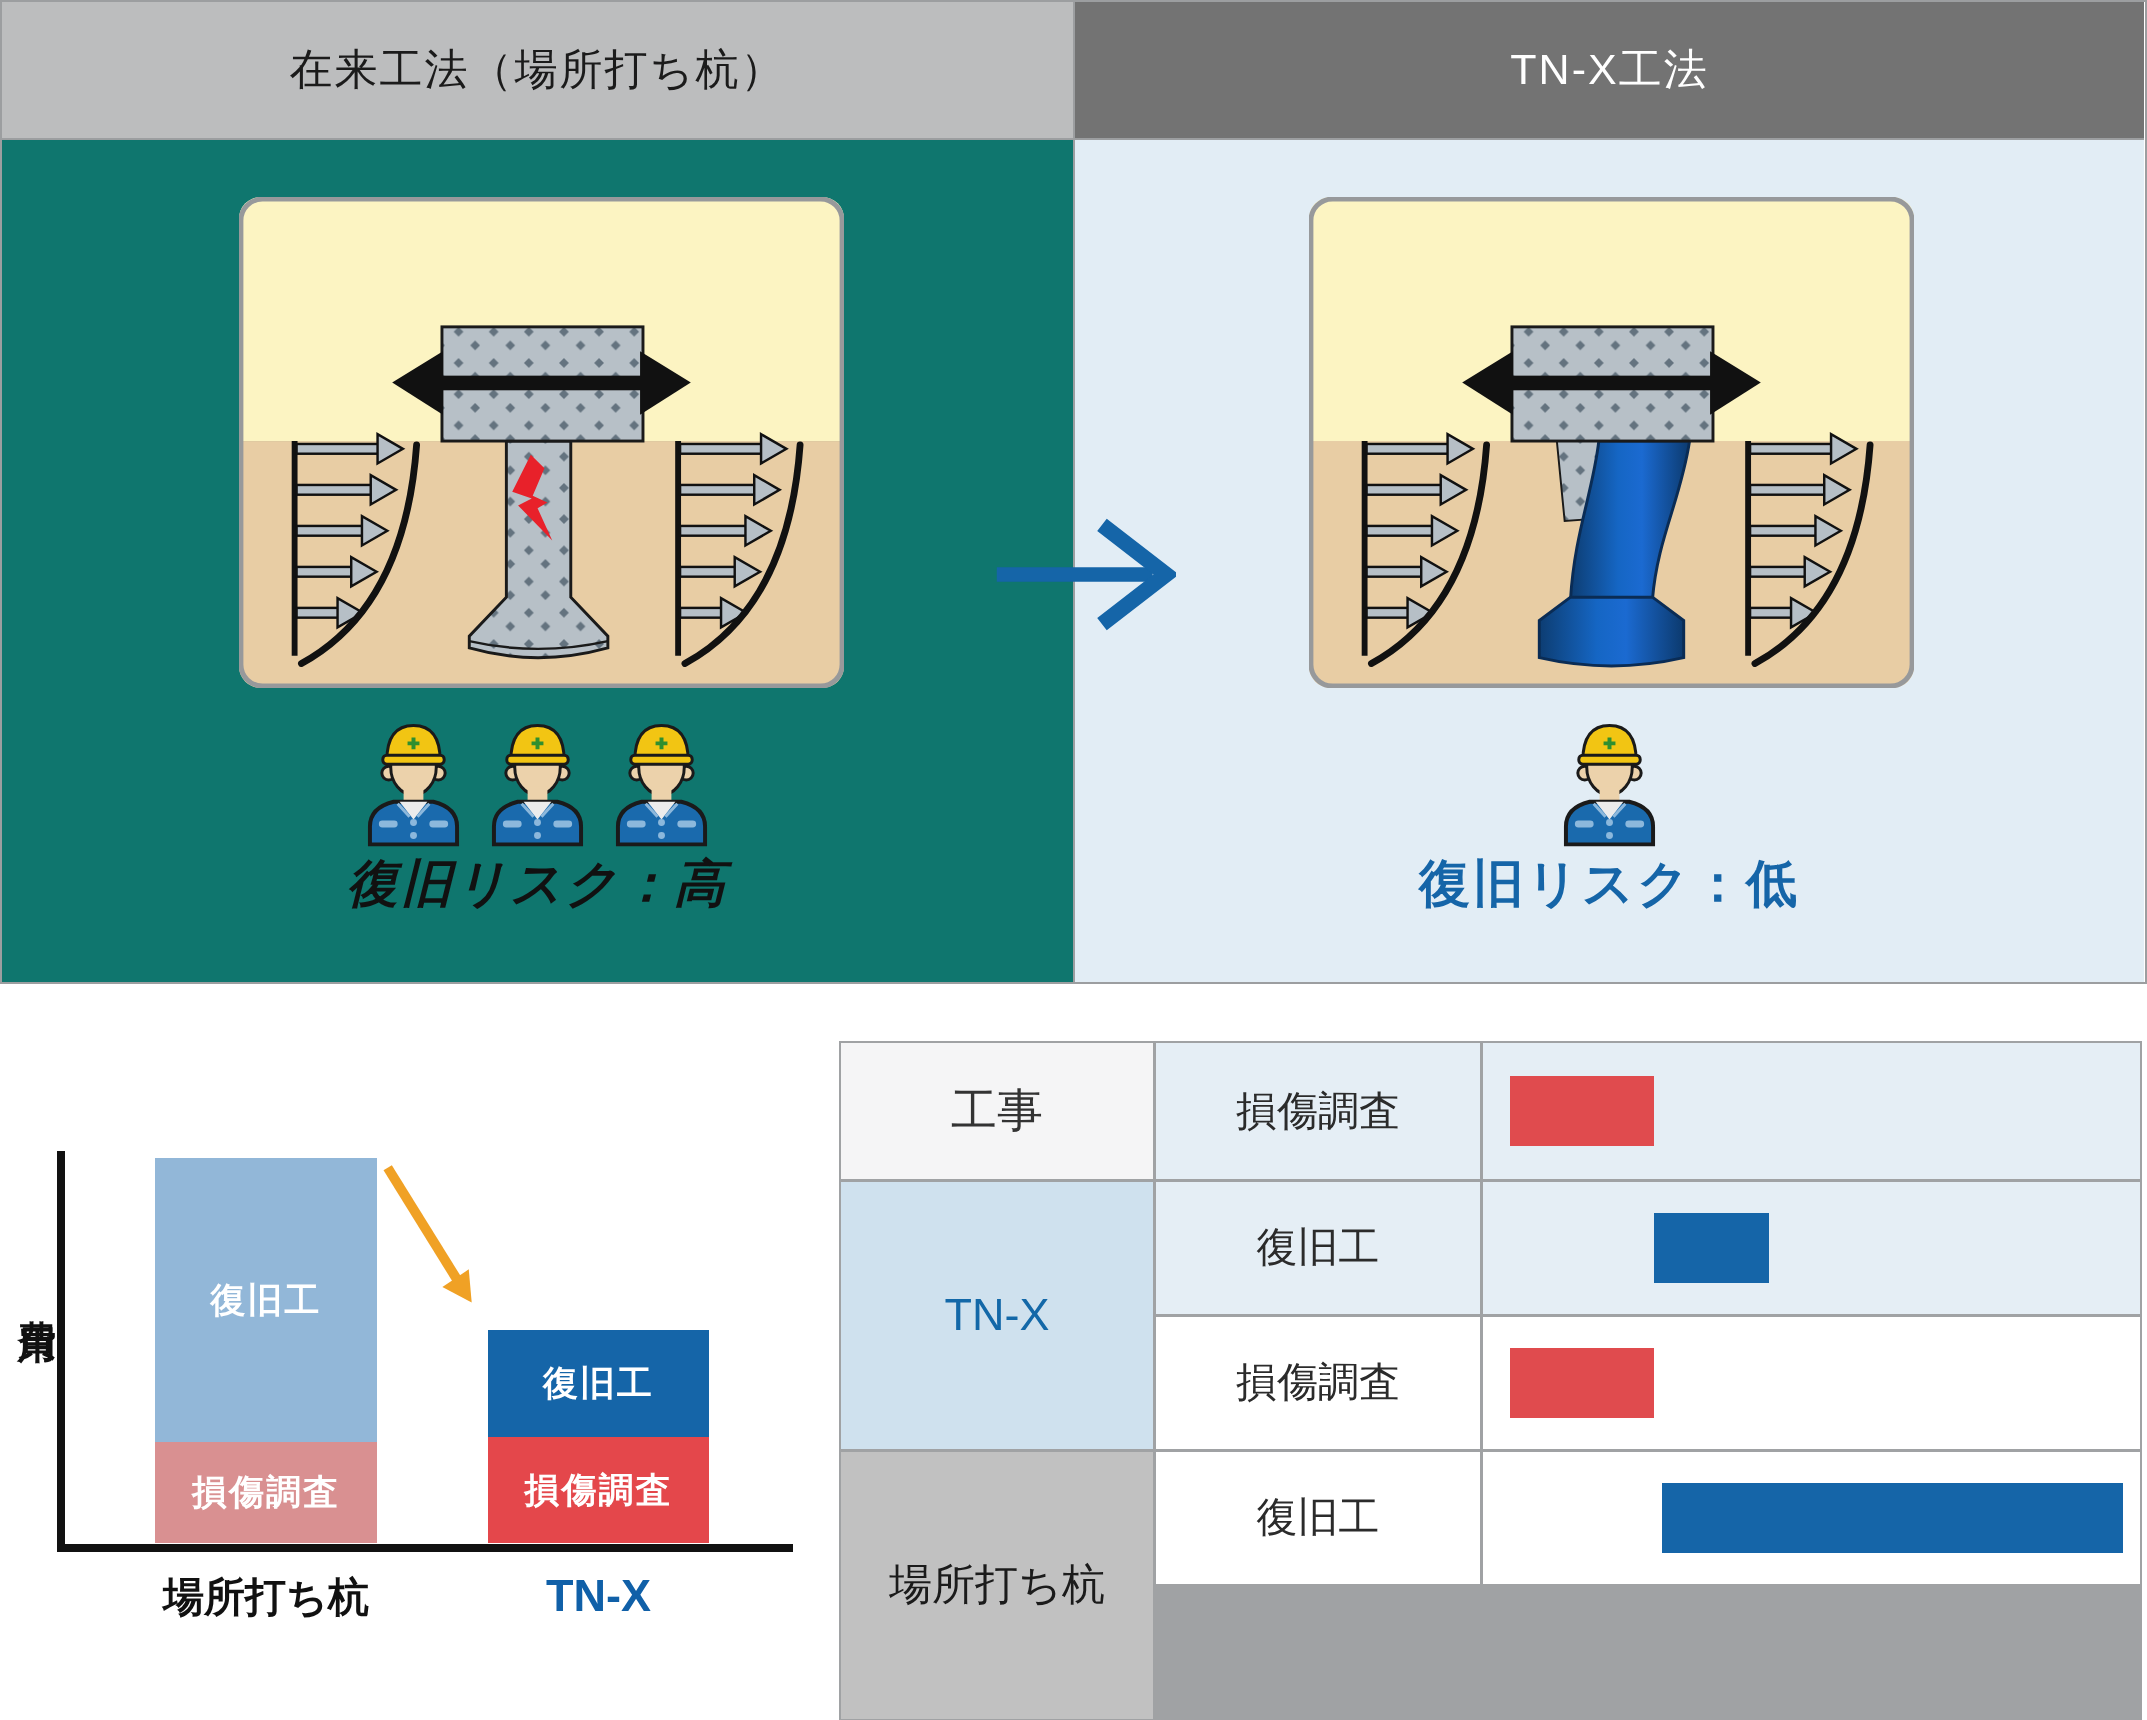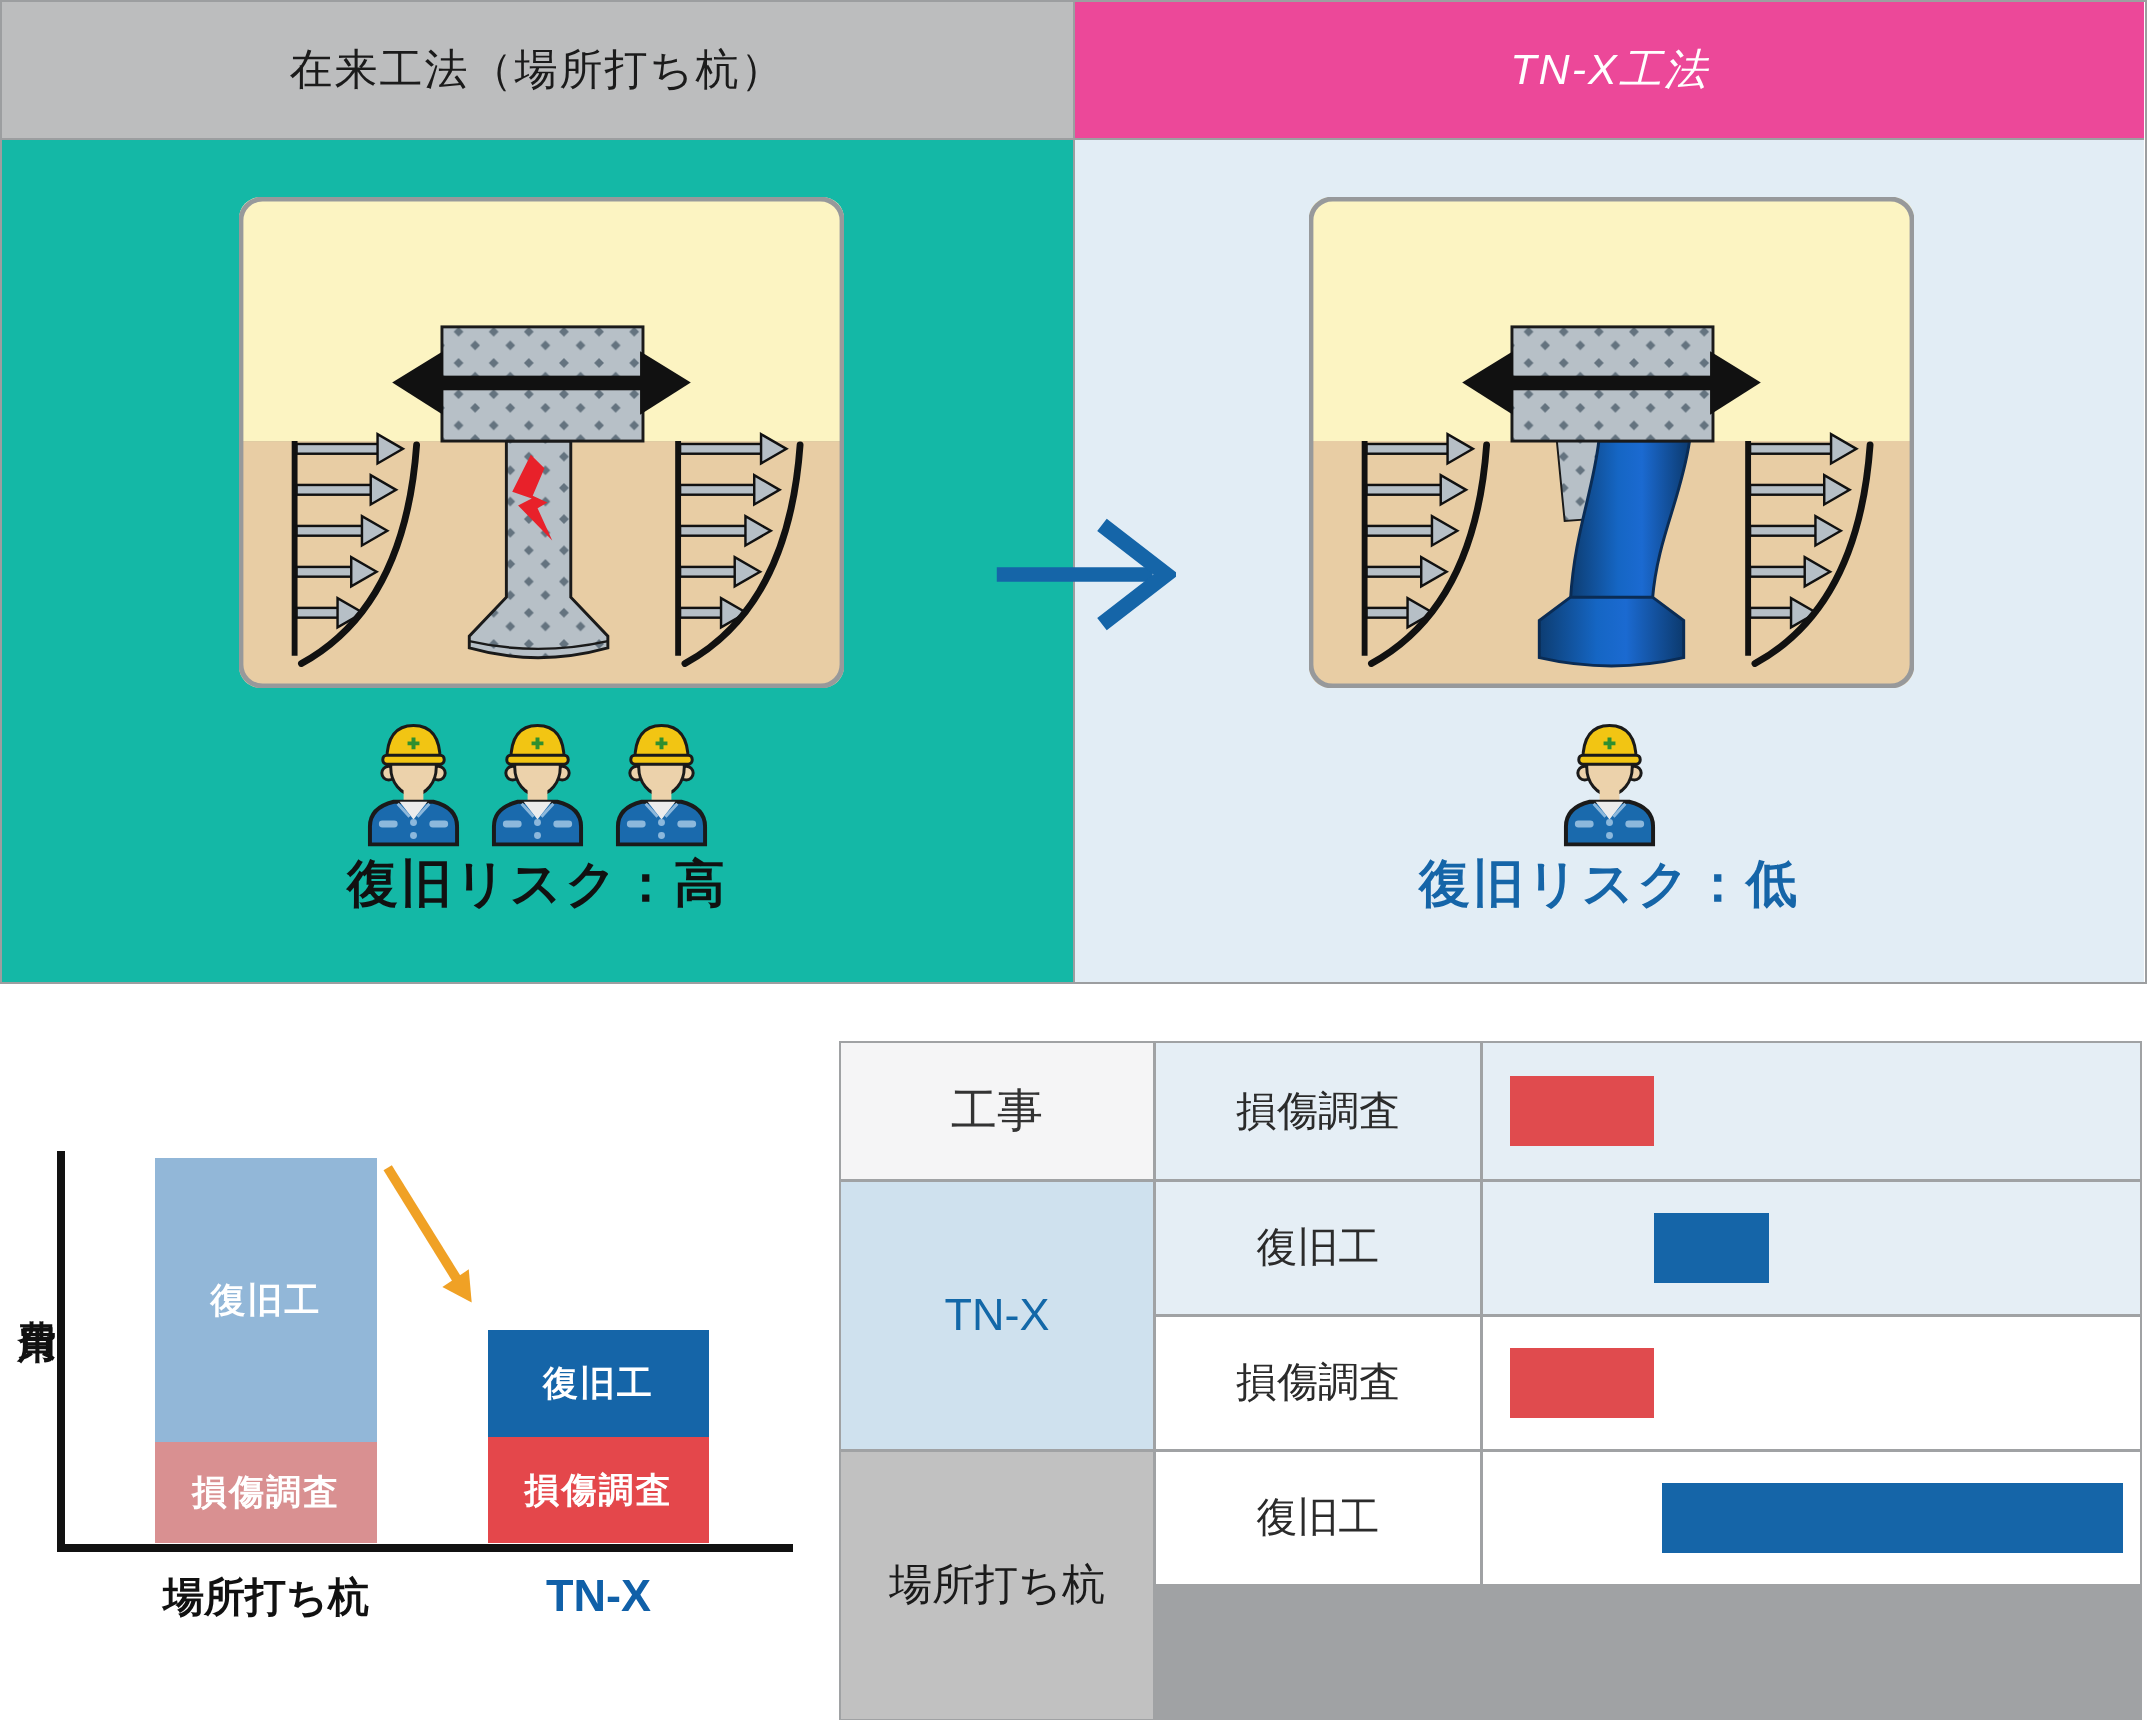--- a/index.html
+++ b/index.html
@@ -8,23 +8,23 @@
 
   
   .top-block { position:absolute; left:0; top:0; width:2147px; height:984px;
                border:2.9px solid #9c9ea0; display:flex; }
   .panel { position:relative; width:1071px; height:100%; }
   .panel.right { border-left:2.9px solid #9c9ea0; }
   .panel-header { height:138px; border-bottom:2.9px solid #9c9ea0;
                   display:flex; align-items:center; justify-content:center;
                   font-size:43px; letter-spacing:2px; }
   .panel-header.gray { background:#bcbdbe; color:#1b1b1b; }
-  .panel-header.blue { background:#ec4899; color:#ffffff;font-style:italic; }
+  .panel-header.blue { background:#737373; color:#ffffff; }
   .panel-body { position:absolute; left:0; top:138px; right:0; bottom:0; }
-  .panel.left .panel-body { background:#14b8a6; }
+  .panel.left .panel-body { background:#0f766e;font-style:italic; }
   .panel.right .panel-body { background:#e2edf5;padding-left:35px; }
 
   .illus { position:absolute; top:57px; }
   .panel.left .illus { left:237px; }
   .panel.right .illus { left:234px; }
 
   .workers { position:absolute; left:0; right:0; top:575px;
              display:flex; justify-content:center; gap:25px; }
   .worker { width:99px; height:132px; }
 

